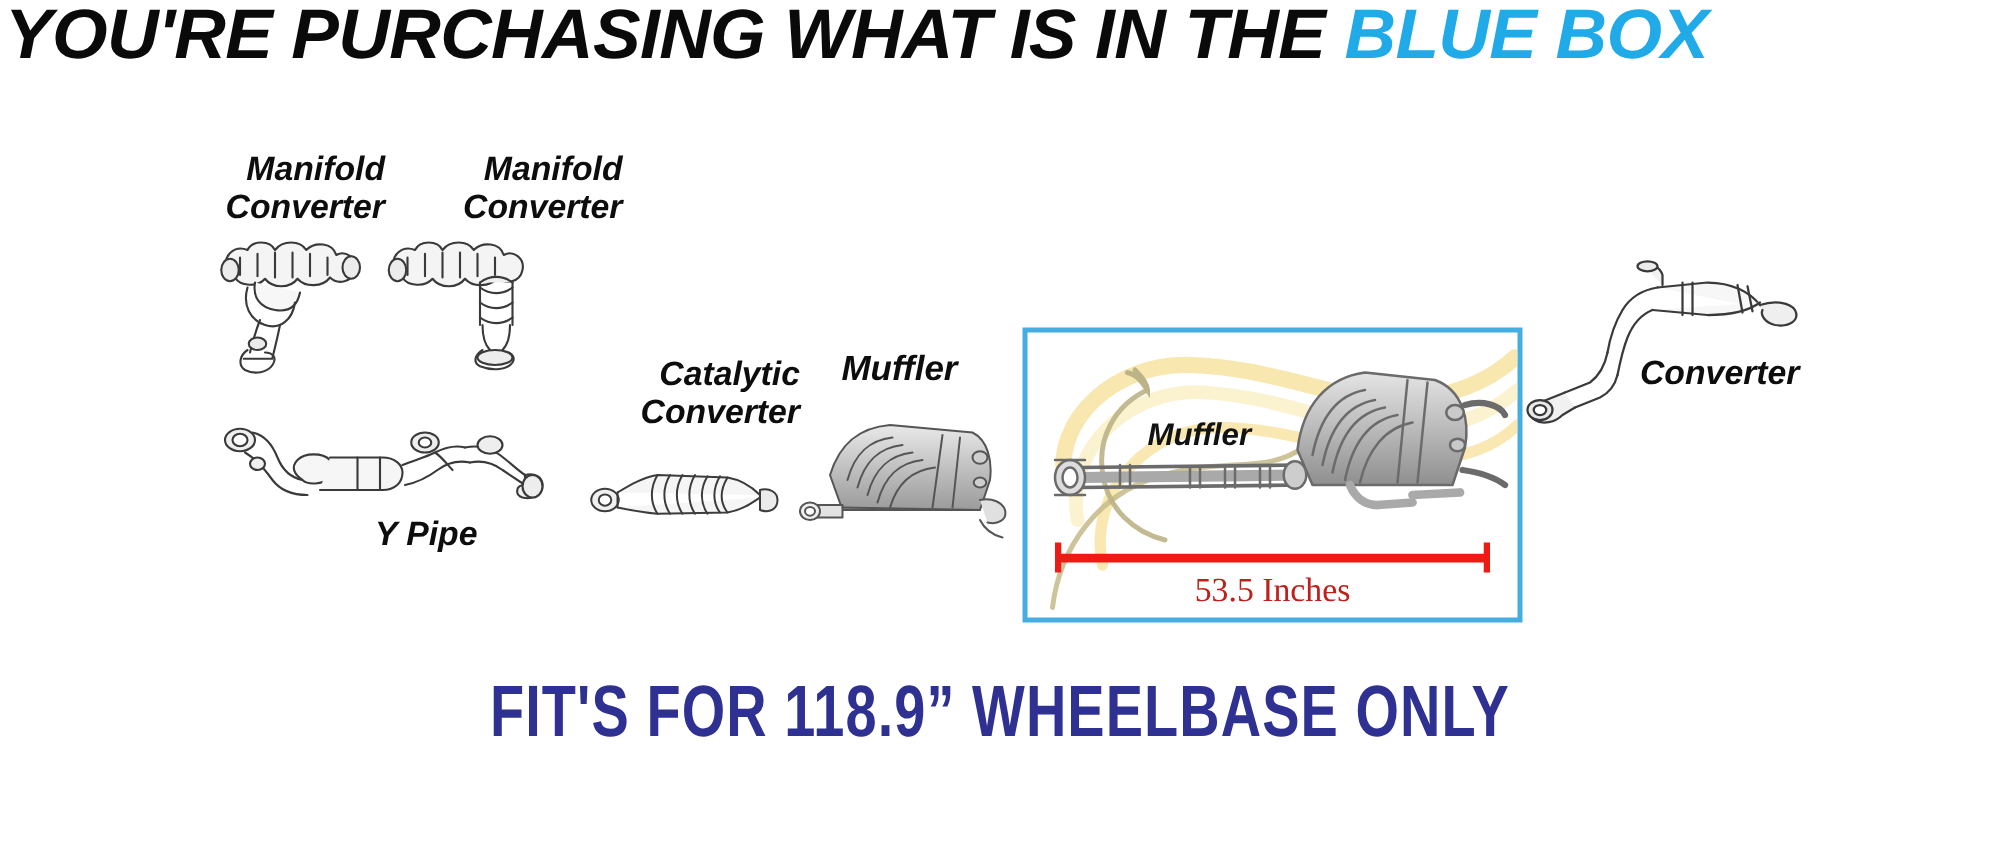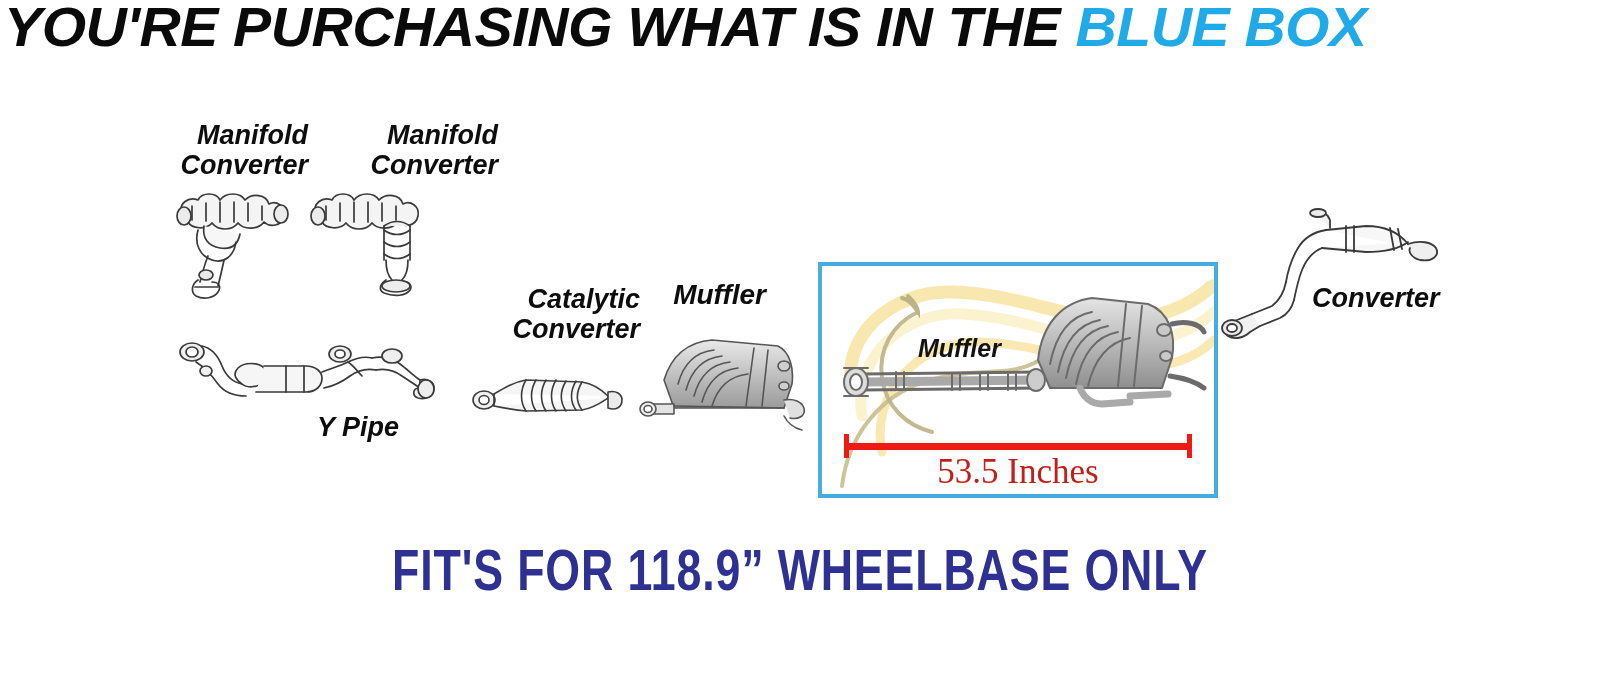--- a/index.html
+++ b/index.html
@@ -57,21 +57,21 @@
     font-weight: bold;
     font-style: italic;
     font-size: 27px;
     line-height: 30px;
     color: #0d0d0d;
     text-align: right;
     white-space: pre-line;
   }
   .plabel.l-manifold1 { left: 132px; top: 120px; width: 176px; }
   .plabel.l-manifold2 { left: 322px; top: 120px; width: 176px; }
-  .plabel.l-ypipe     { left: 229px; top: 412px; width: 170px; }
+  .plabel.l-ypipe     { left: 212px; top: 412px; width: 170px; }
   .plabel.l-cat       { left: 448px; top: 284px; width: 192px; }
   .plabel.l-muffler   { left: 638px; top: 280px; width: 128px; font-size: 28px; }
   .plabel.l-resonator { left: 1312px; top: 283px; width: 186px; text-align: left; font-size: 27px; }
 
   
   .art { position: absolute; }
   .art svg { display: block; }
 
   .art-manifold1 { left: 168px; top: 186px; width: 150px; height: 118px; }
   .art-manifold2 { left: 306px; top: 186px; width: 130px; height: 118px; }
@@ -149,21 +149,21 @@
   .dimbar .cap-left  { left: 0px; }
   .dimbar .cap-right { left: 343px; }
 
   .dimtext {
     position: absolute;
     left: 0;
     top: 190px;
     width: 392px;
     text-align: center;
     font-family: "Liberation Serif", serif;
-    font-size: 35px;
+    font-size: 27px;
     line-height: 32px;
     color: #C0201B;
     white-space: nowrap;
   }
 
   
   .footline {
     position: absolute;
     left: 0;
     top: 536px;

